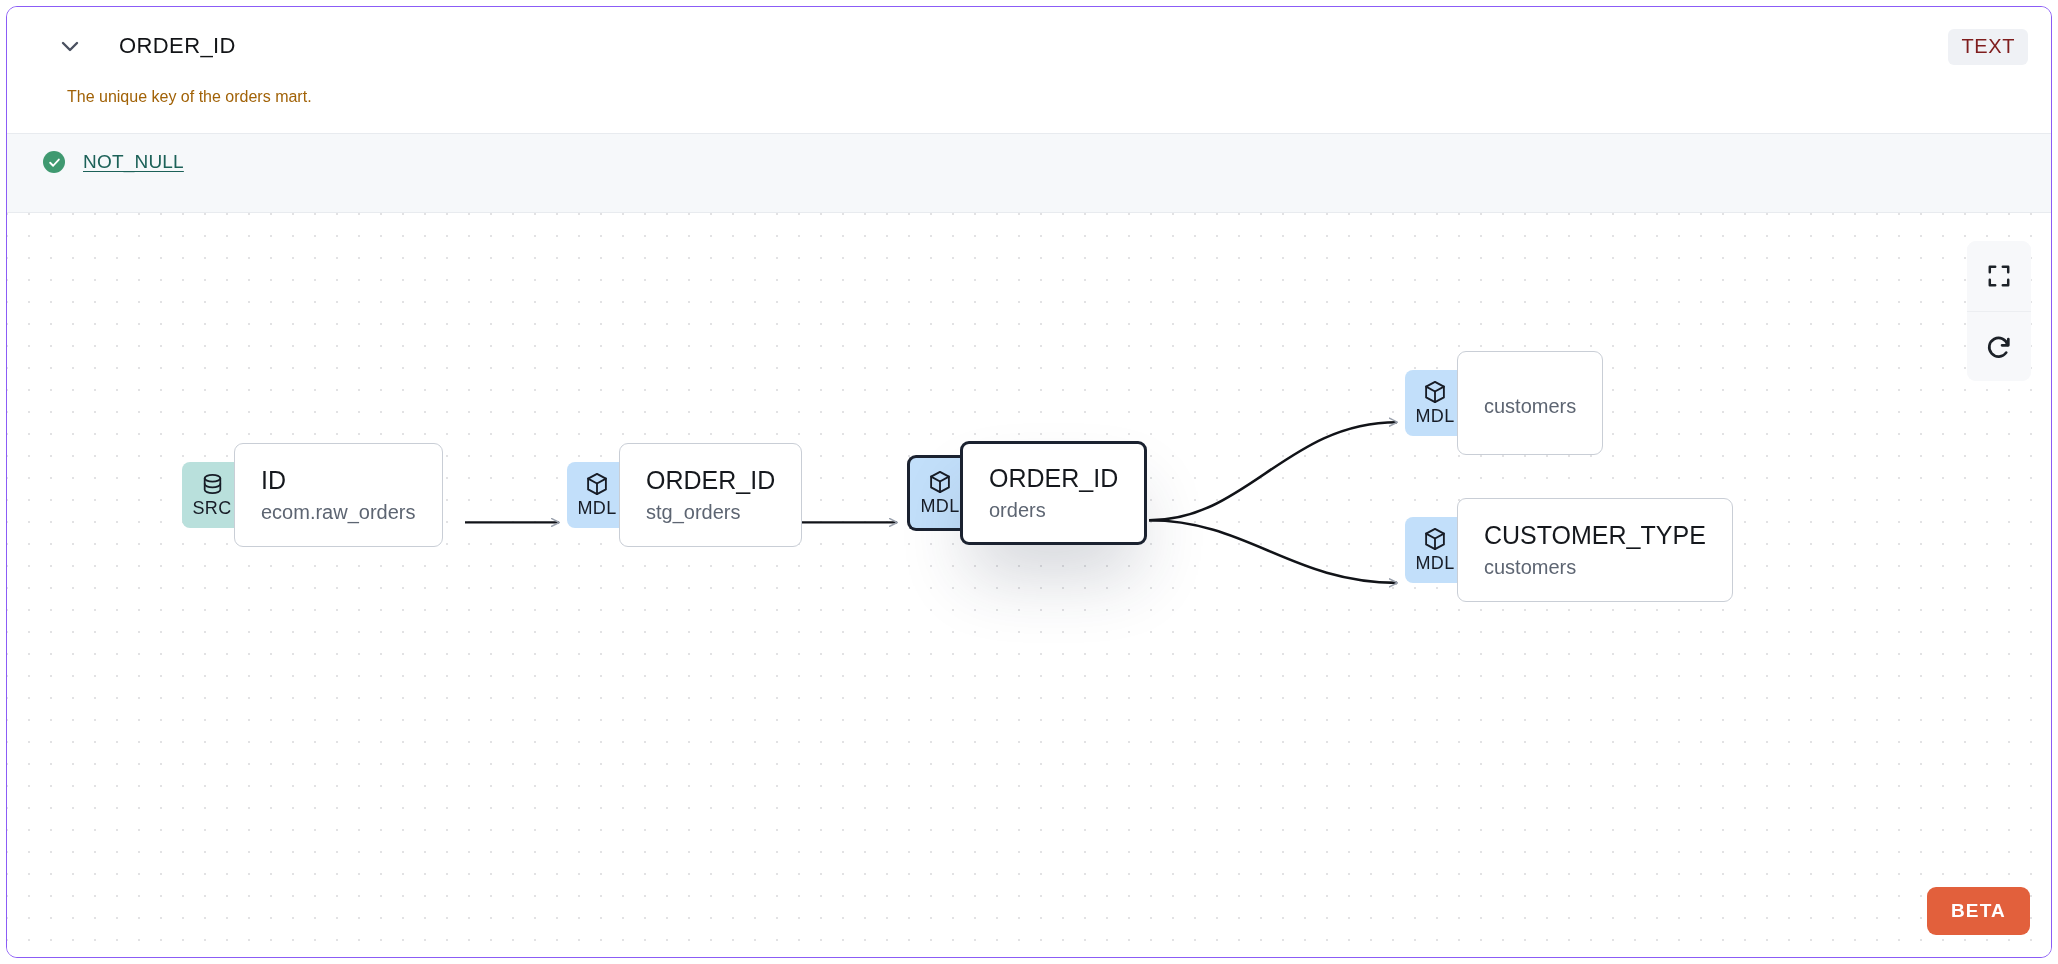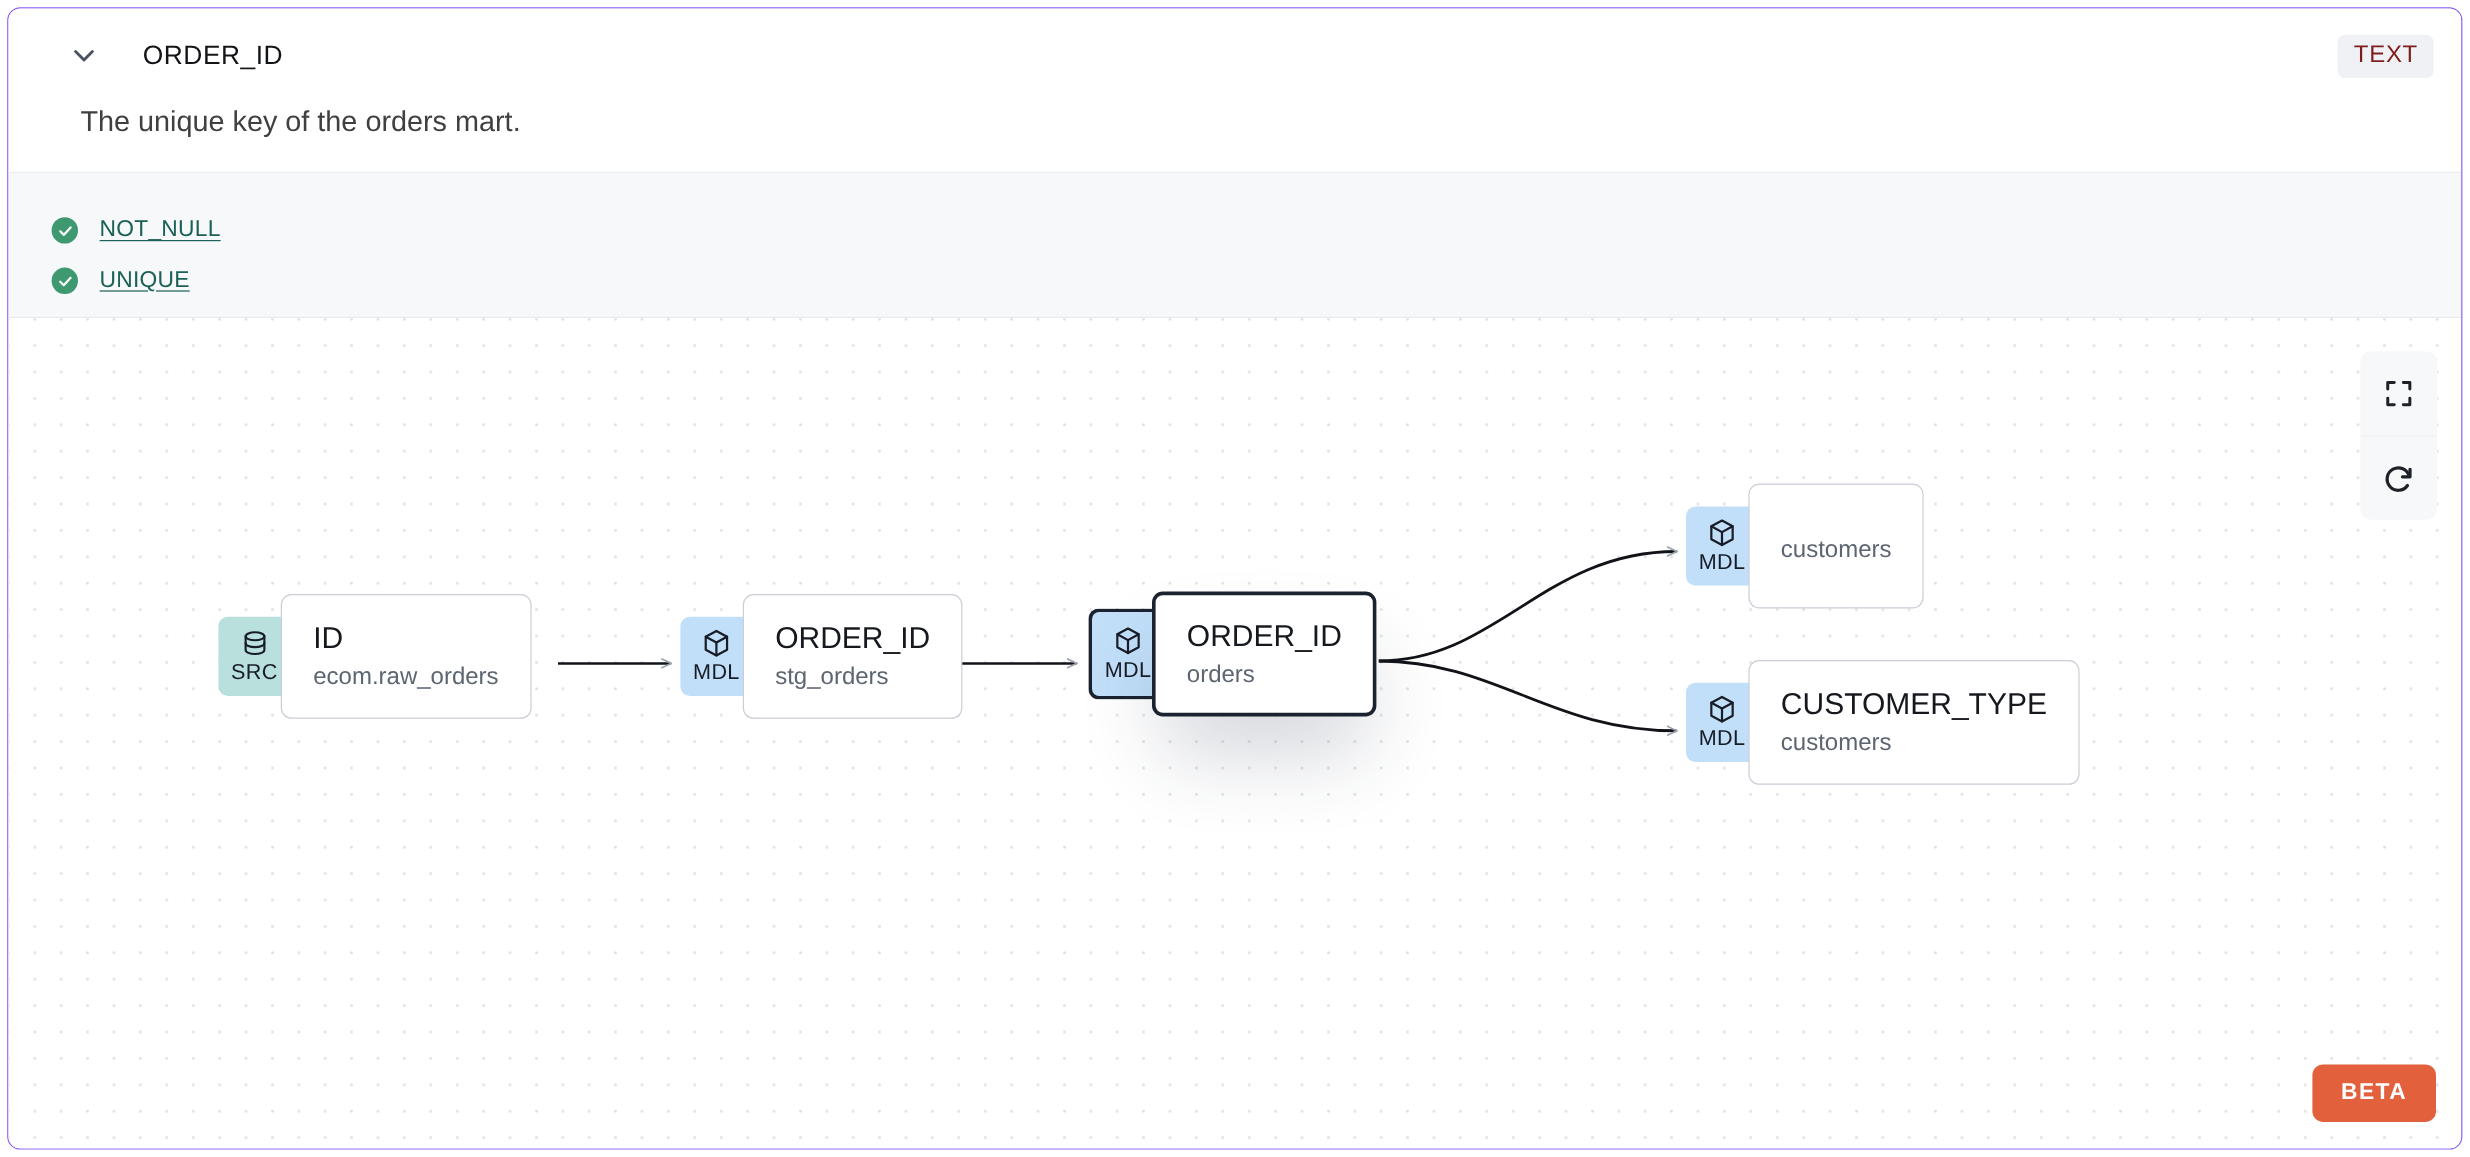--- a/index.html
+++ b/index.html
@@ -48,35 +48,35 @@
     right: 23px; top: 22px;
     background: #eff1f5;
     color: #7f1d1d;
     font-size: 20px;
     letter-spacing: .6px;
     padding: 6px 13px 7px 13px;
     border-radius: 6px;
   }
   .description {
     margin: 25px 0 0 34px;
-    font-size: 24px;
-    color: #404040;
+    font-size: 16px;
+    color: #a16207;
     padding-bottom: 27px;
   }
 
   
   .tests {
     flex: 0 0 auto;
     background: #f6f8fa;
     border-top: 1px solid #e8ebef;
     border-bottom: 1px solid #e8ebef;
     padding: 17px 0 19px 0;
   }
   .test-row {
-    display: flex; align-items: flex-end;
+    display: flex; align-items: flex-start;
     height: 42px;
     padding-left: 36px;
   }
   .check-icon {
     width: 22px; height: 22px; flex: 0 0 22px;
     border-radius: 50%;
     background: #3f9970;
     display: flex; align-items: center; justify-content: center;
   }
   .check-icon svg { display:block; }
@@ -222,28 +222,20 @@
 
   <div class="tests">
     <div class="test-row">
       <span class="check-icon">
         <svg width="13" height="13" viewBox="0 0 24 24" fill="none" stroke="#ffffff" stroke-width="3.4" stroke-linecap="round" stroke-linejoin="round">
           <polyline points="4,12.5 9.5,18 20,6.5"></polyline>
         </svg>
       </span>
       <span class="test-link">NOT_NULL</span>
     </div>
-    <div class="test-row">
-      <span class="check-icon">
-        <svg width="13" height="13" viewBox="0 0 24 24" fill="none" stroke="#ffffff" stroke-width="3.4" stroke-linecap="round" stroke-linejoin="round">
-          <polyline points="4,12.5 9.5,18 20,6.5"></polyline>
-        </svg>
-      </span>
-      <span class="test-link">UNIQUE</span>
-    </div>
   </div>
 
   <div class="canvas">
 
     <div class="graph-layer">
 
       <svg class="edges" viewBox="0 0 2044 690" preserveAspectRatio="none">
         <defs>
           <marker id="arrow" markerWidth="9" markerHeight="9" refX="8" refY="4.5" orient="auto" markerUnits="userSpaceOnUse">
             <path d="M0,0.6 L8.4,4.5 L0,8.4" fill="none" stroke="#9aa1ad" stroke-width="1.4"></path>

